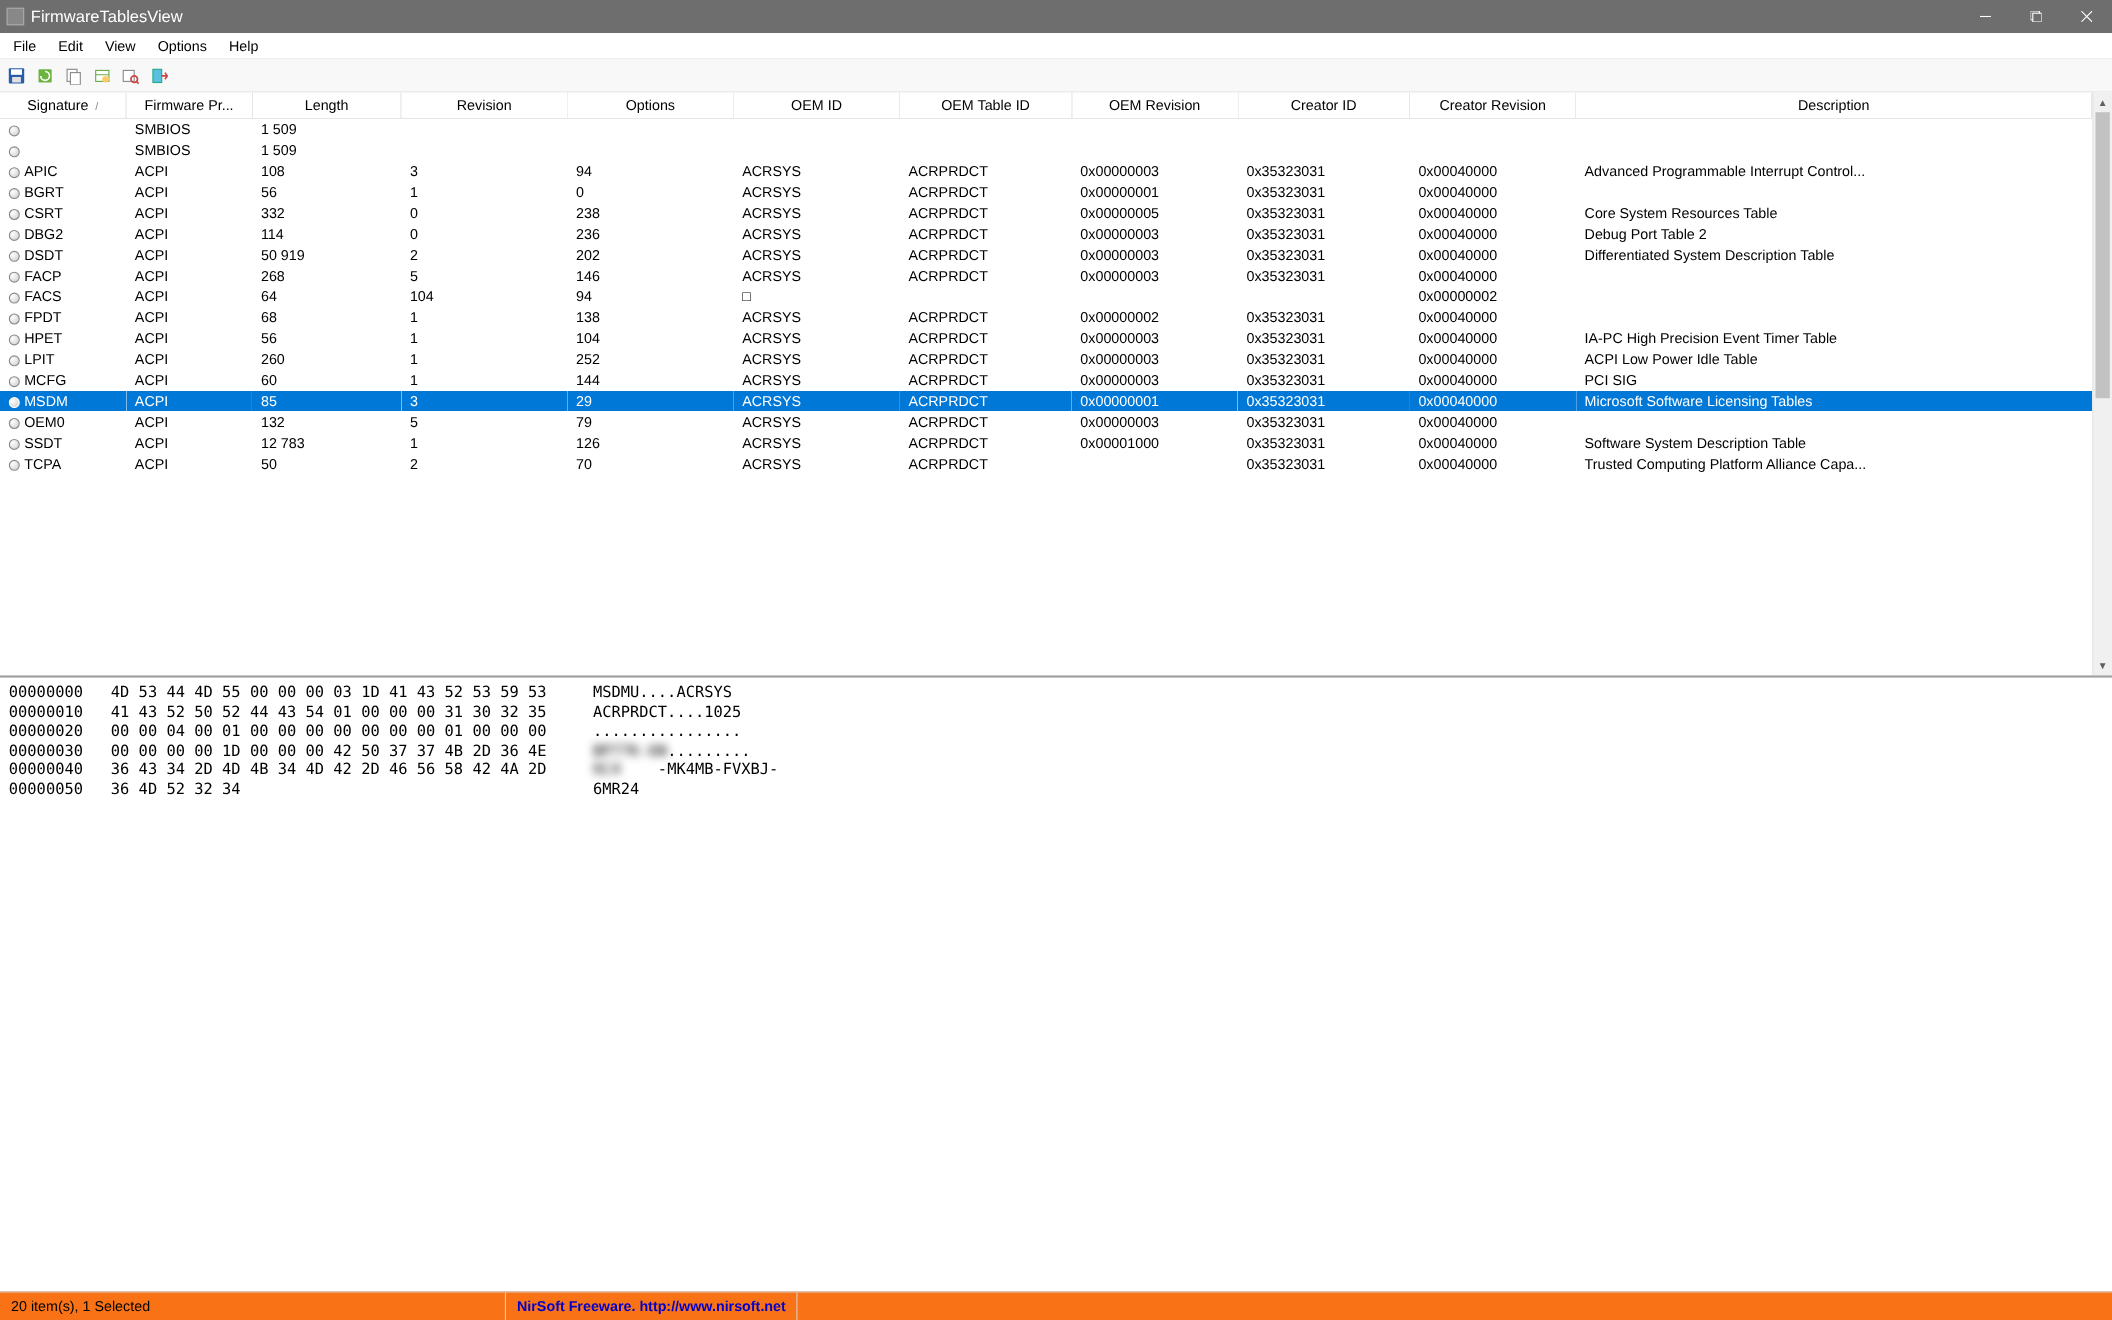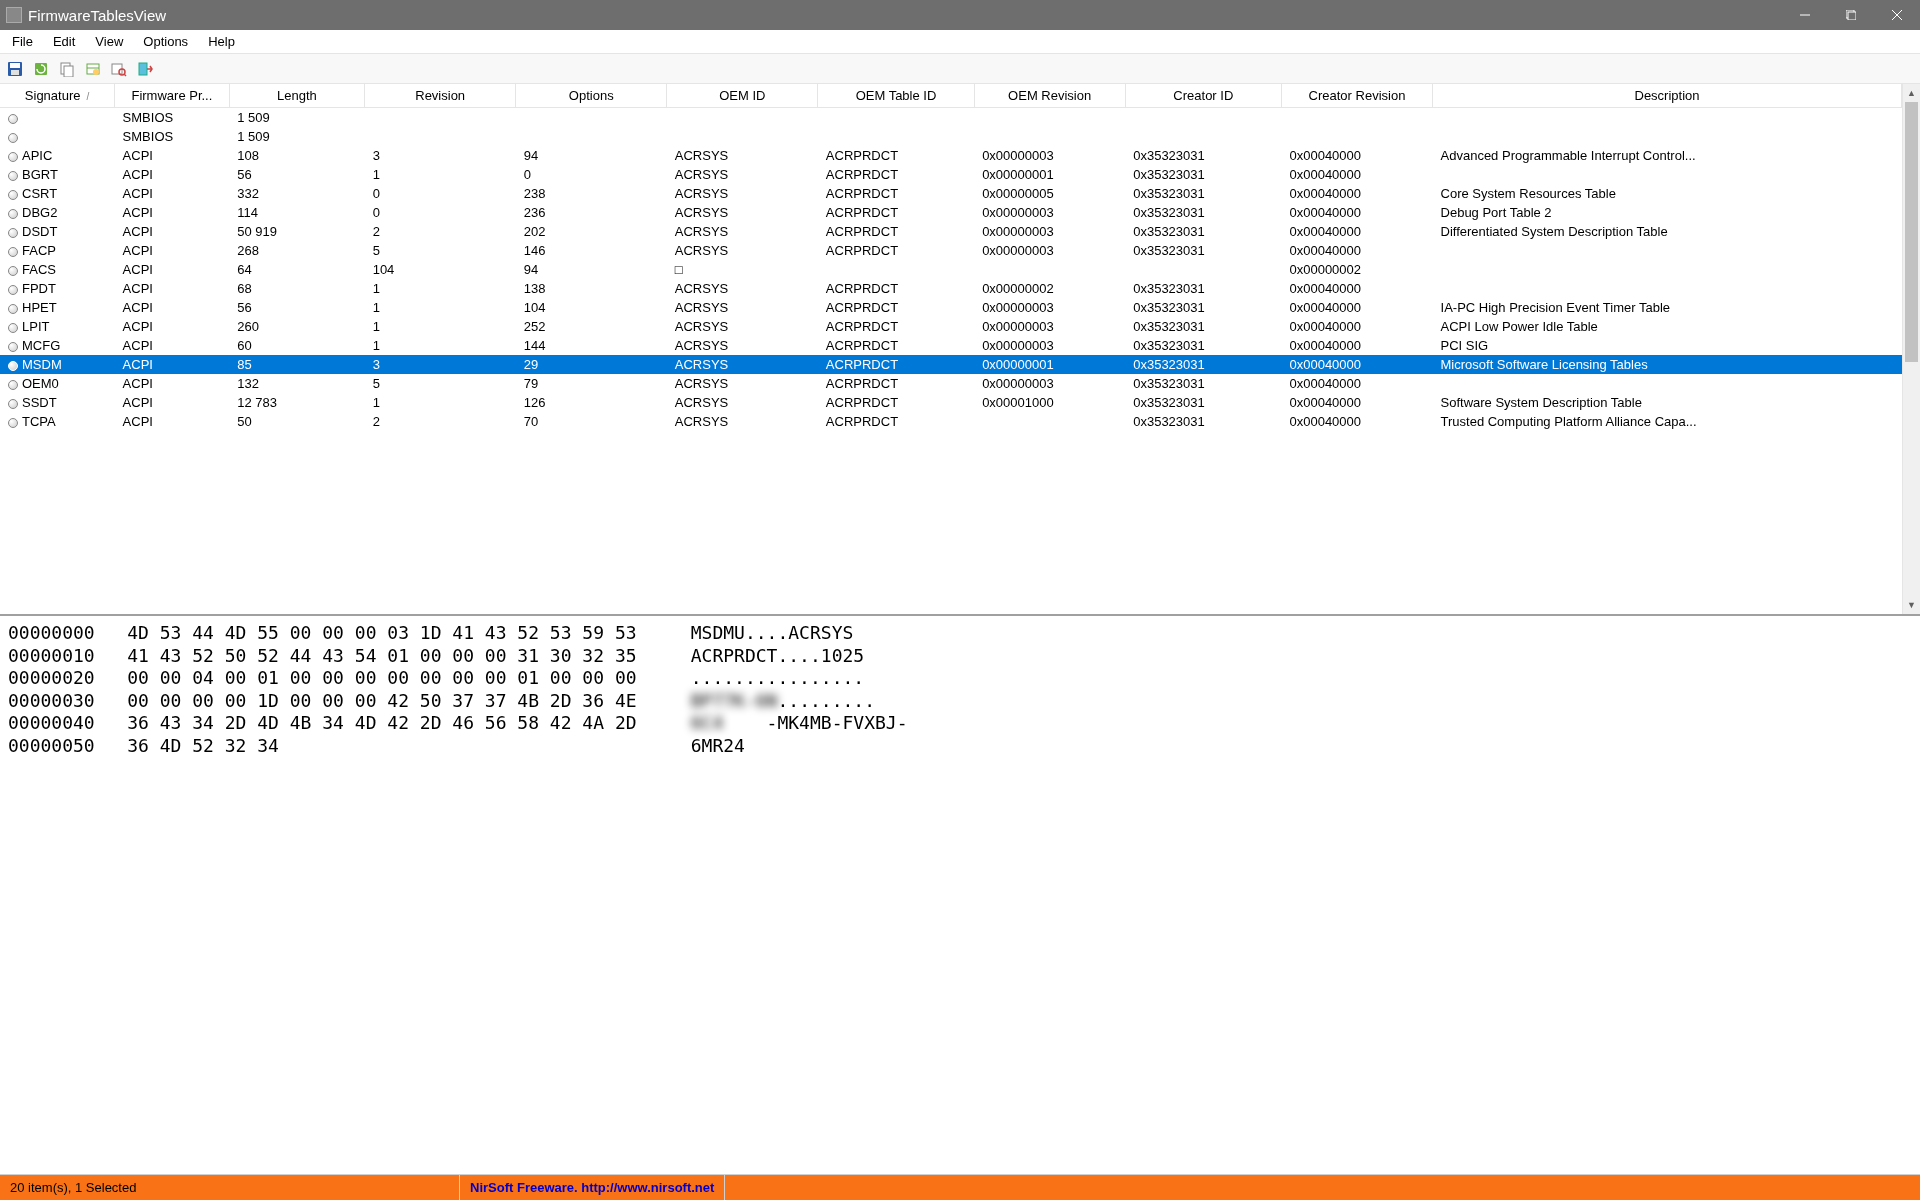--- a/index.html
+++ b/index.html
@@ -23,21 +23,21 @@
 .table-scroll { overflow-y: auto; overflow-x: hidden; flex: 1; }
 table { border-collapse: collapse; width: 100%; table-layout: fixed; }
 thead { position: sticky; top: 0; background: #fff; }
 th { text-align: center; font-weight: normal; padding: 4px 8px; border-right: 1px solid #e5e5e5; border-bottom: 1px solid #e5e5e5; background: #fff; cursor: pointer; white-space: nowrap; overflow: hidden; text-overflow: ellipsis; }
 th .sort { font-size: 10px; color: #888; margin-left: 6px; }
 td { padding: 2px 8px; white-space: nowrap; overflow: hidden; text-overflow: ellipsis; }
 tr.selected td { background: #0078d7; color: #fff; }
 .row-icon { display: inline-block; width: 10px; height: 10px; border-radius: 50%; border: 1px solid #888; background: radial-gradient(circle at 30% 30%, #fff, #ccc); margin-right: 4px; vertical-align: middle; }
 tr.selected .row-icon { border-color: #fff; }
 
-.hex-pane { flex: 1; border-top: 2px solid #a0a0a0; padding: 6px 8px; font-family: Consolas, monospace; font-size: 18px; line-height: 1.25; white-space: pre; overflow: auto; position: relative; }
+.hex-pane { flex: 1; border-top: 2px solid #a0a0a0; padding: 6px 8px; font-family: Consolas, monospace; font-size: 14px; line-height: 1.25; white-space: pre; overflow: auto; position: relative; }
 
 .statusbar { height: 26px; background: #f97316; border-top: 1px solid #d0d0d0; display: flex; align-items: center; font-size: 13px; }
 .status-cell { padding: 0 10px; height: 100%; display: flex; align-items: center; border-right: 1px solid #d0d0d0; }
 .status-cell.wide { width: 460px; }
 .status-link { color: #0000cc; font-weight: bold; }
 
 .scrollbar-fake { width: 18px; background: #f0f0f0; border-left: 1px solid #e5e5e5; display: flex; flex-direction: column; }
 .sb-btn { height: 18px; display: flex; align-items: center; justify-content: center; font-size: 9px; color: #606060; cursor: pointer;}
 .sb-track { flex: 1; position: relative; }
 .sb-thumb { position: absolute; left: 2px; right: 2px; top: 0; height: 260px; background: #c2c2c2; }

